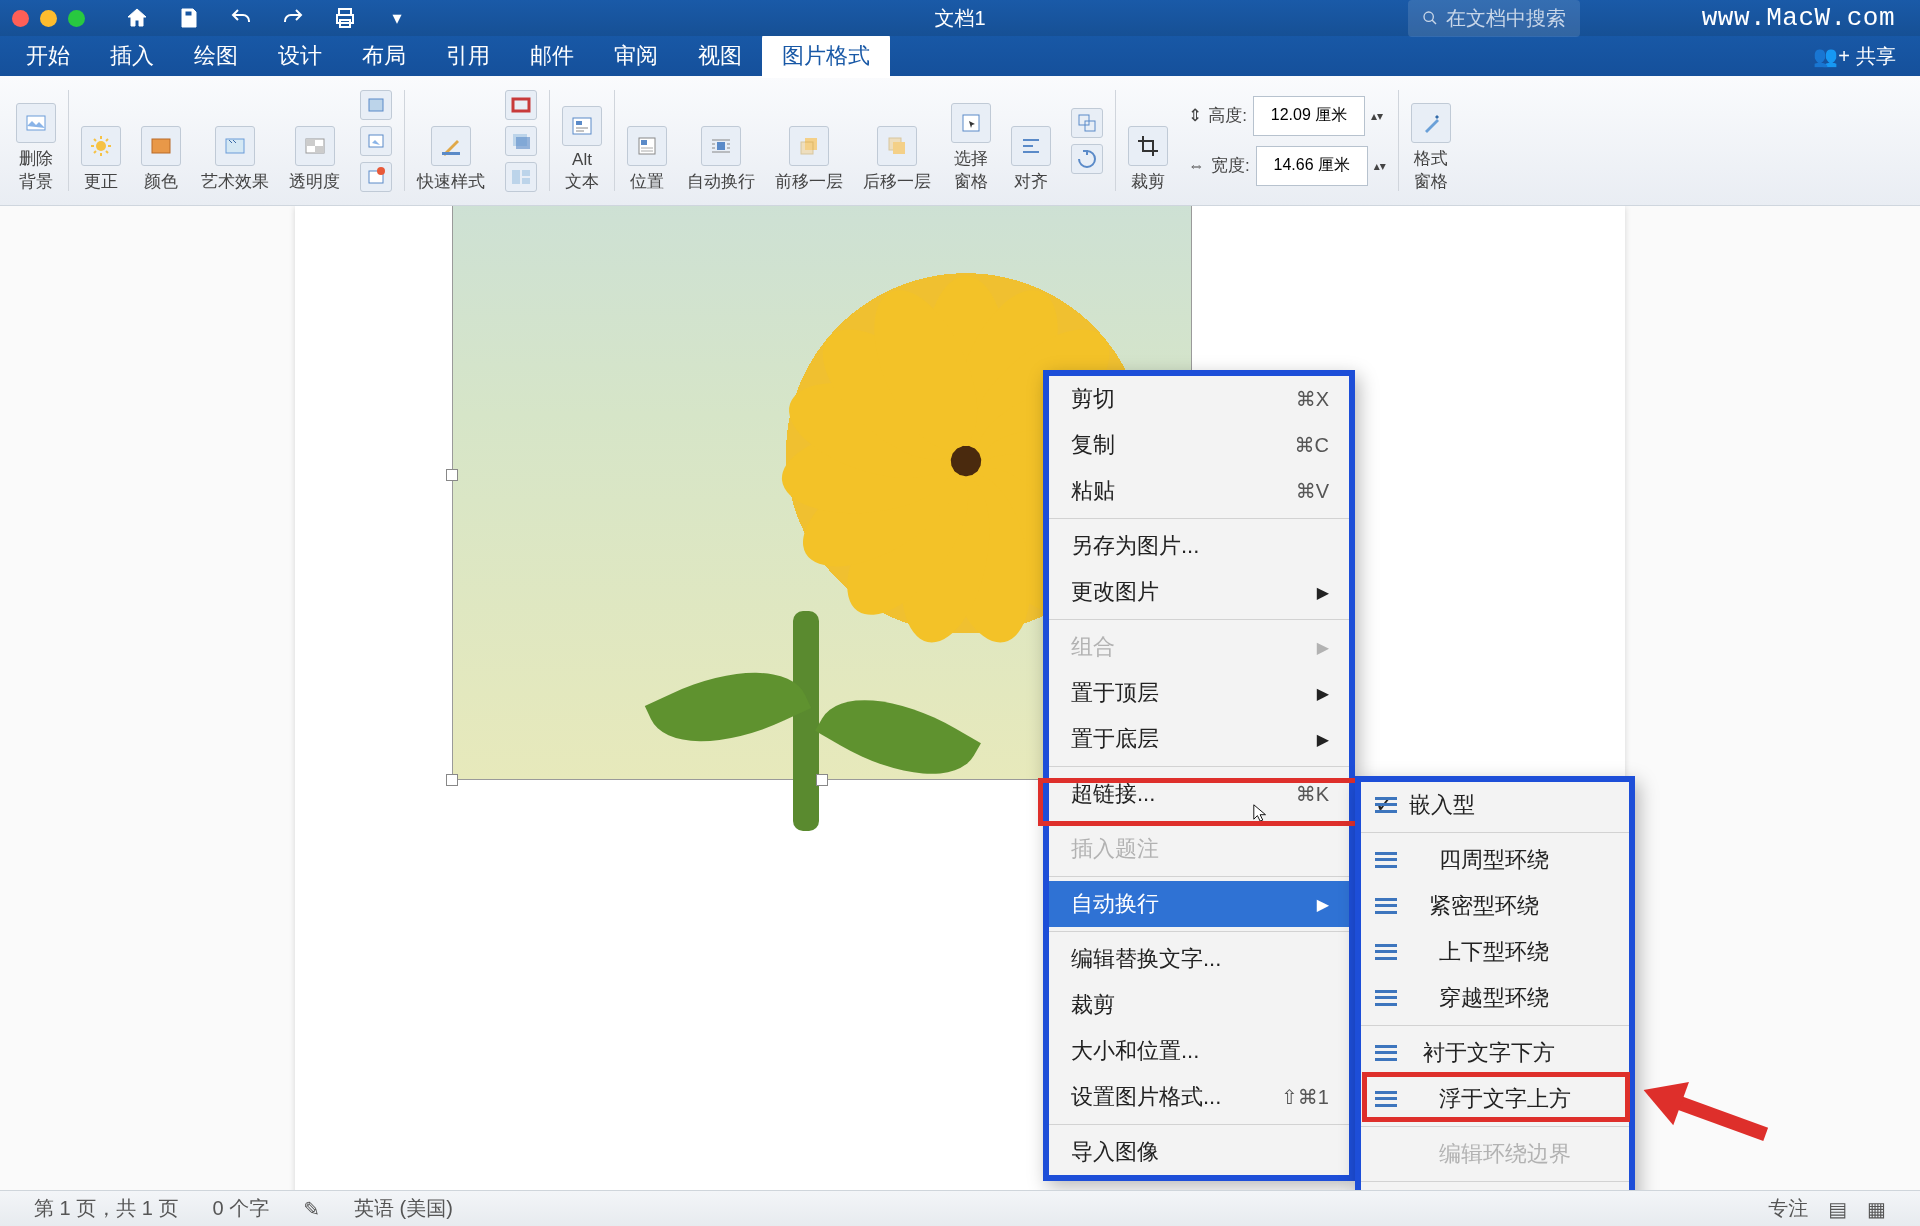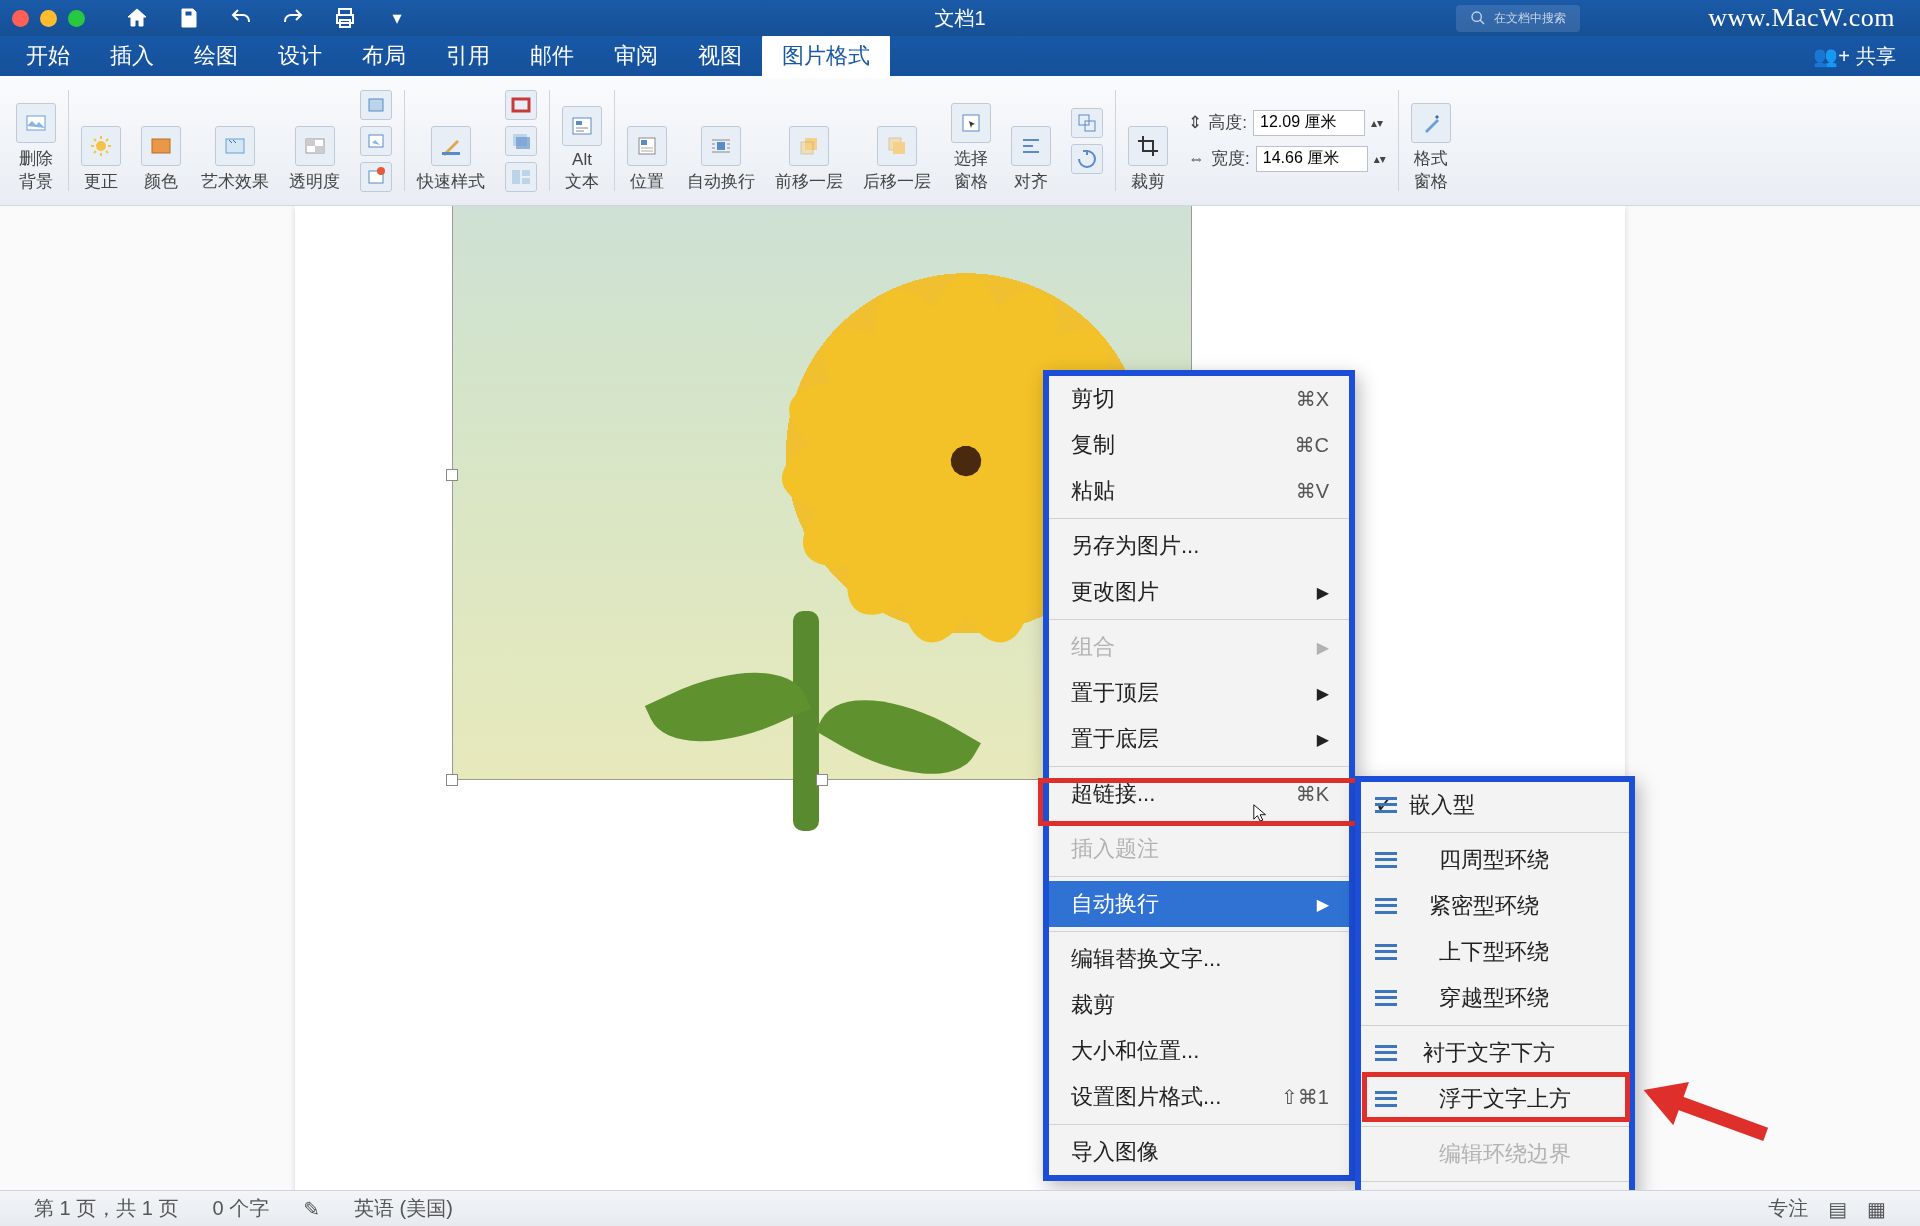--- a/index.html
+++ b/index.html
@@ -5,36 +5,36 @@
 * { margin: 0; padding: 0; box-sizing: border-box; font-family: -apple-system, "PingFang SC", "Microsoft YaHei", sans-serif; }
 body { background: #fff; width: 1920px; height: 1226px; overflow: hidden; position: relative; }
 
 .titlebar { height: 36px; background: linear-gradient(#1a5aa8,#165095); display: flex; align-items: center; padding: 0 12px; color: #fff; position: relative; }
 .traffic { display: flex; gap: 11px; align-items: center; }
 .tl { width: 17px; height: 17px; border-radius: 50%; }
 .tl.r{background:#ff5f57}.tl.y{background:#febc2e}.tl.g{background:#28c840}
 .tb-icons{display:flex;gap:28px;margin-left:40px;align-items:center}
 .tb-ic{width:24px;height:24px;display:flex;align-items:center;justify-content:center;fill:#fff;stroke:#fff}
 .doc-title{position:absolute;left:50%;transform:translateX(-50%);font-size:20px}
-.search-wrap{position:absolute;right:340px;background:rgba(255,255,255,.12);border-radius:4px;padding:5px 14px;font-size:12px;display:flex;align-items:center;gap:8px;color:#c8d6e8}
-.watermark{position:absolute;right:25px;color:#fff;font-size:26px;font-family:Liberation Serif, serif;letter-spacing:.5px}
+.search-wrap{position:absolute;right:340px;background:rgba(255,255,255,.12);border-radius:4px;padding:5px 14px;font-size:20px;display:flex;align-items:center;gap:8px;color:#c8d6e8}
+.watermark{position:absolute;right:25px;color:#fff;font-size:26px;font-family:Liberation Mono, monospace;letter-spacing:.5px}
 
 .tabbar{height:40px;background:linear-gradient(#1858a6,#15509b);display:flex;align-items:center;padding:0 6px;color:#fff;font-size:22px}
 .tab{padding:7px 20px;cursor:pointer}
 .tab.active{background:#fff;color:#1858a6;border-radius:4px 4px 0 0}
 .share{margin-left:auto;margin-right:18px;font-size:20px;display:flex;align-items:center;gap:6px}
 
 .ribbon{height:130px;background:linear-gradient(#fafbfd,#e9edf3);border-bottom:1px solid #cfd6de;display:flex;align-items:stretch;padding:8px 6px;font-size:17px;color:#444}
 .rgroup{display:flex;flex-direction:column;align-items:center;justify-content:flex-end;padding:4px 10px;text-align:center;gap:4px}
 .sep{width:1px;background:#d0d5dc;margin:6px 2px}
 .ric{width:40px;height:40px;background:#e8eef6;border:1px solid #c0cad6;border-radius:3px;display:flex;align-items:center;justify-content:center}
 .ric svg{width:24px;height:24px}
 .ric.sm{width:32px;height:30px}
 .size-row{display:flex;align-items:center;gap:6px;font-size:17px;margin:3px 0}
-.size-row input{width:112px;height:26px;border:1px solid #b7c2ce;background:#fff;font-size:16px;padding:0 6px;text-align:left}
+.size-row input{width:112px;height:40px;border:1px solid #b7c2ce;background:#fff;font-size:16px;padding:0 6px;text-align:center}
 
 .canvas{position:absolute;top:206px;left:0;right:0;bottom:36px;background:#fafafa;display:flex;justify-content:center;overflow:hidden}
 .page{width:1330px;height:1700px;background:#fff;margin-top:0;box-shadow:0 1px 6px rgba(0,0,0,.15);position:relative}
 .sel-img{position:absolute;left:157px;top:-36px;width:740px;height:610px;border:1px solid #9a9a9a;background:linear-gradient(180deg,#cce0d6 0%,#d6e5c8 40%,#e7e9bb 100%)}
 .sun{position:absolute;right:30px;top:95px;width:390px;height:390px;border-radius:50%;background:radial-gradient(circle at 50% 48%,#4a2a0e 0 90px,#3a2108 90px 120px,#f0c030 120px 180px,transparent 180px)}
 .petal{position:absolute;width:82px;height:170px;background:#f3c228;border-radius:50% 50% 48% 48%;top:50%;left:50%;transform-origin:50% 0}
 .stem{position:absolute;left:340px;top:440px;width:26px;height:220px;background:#5a8a2f;border-radius:10px}
 .leaf{position:absolute;width:150px;height:72px;background:#5f922f;border-radius:0 80% 0 80%;}
 .handle{position:absolute;width:12px;height:12px;background:#fff;border:1px solid #888}
 

